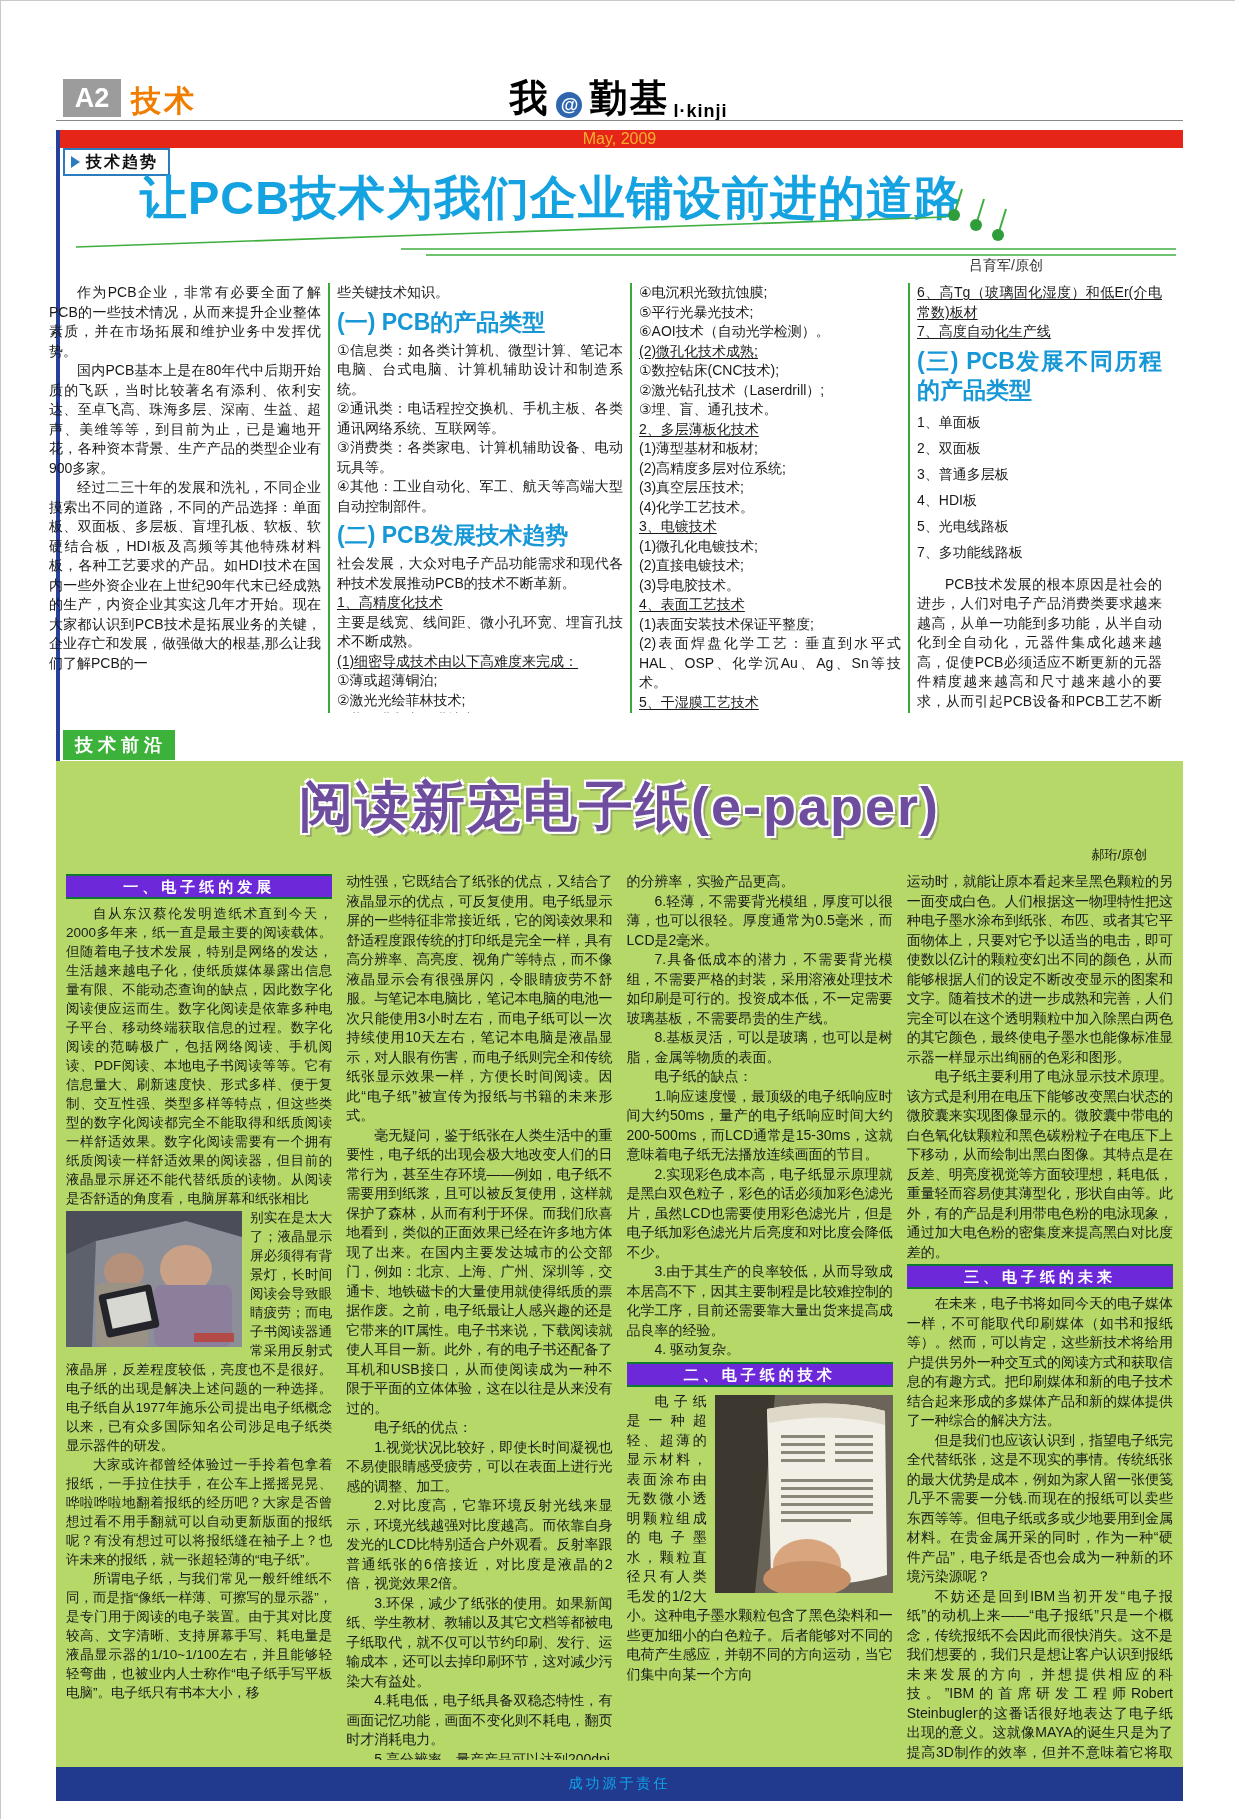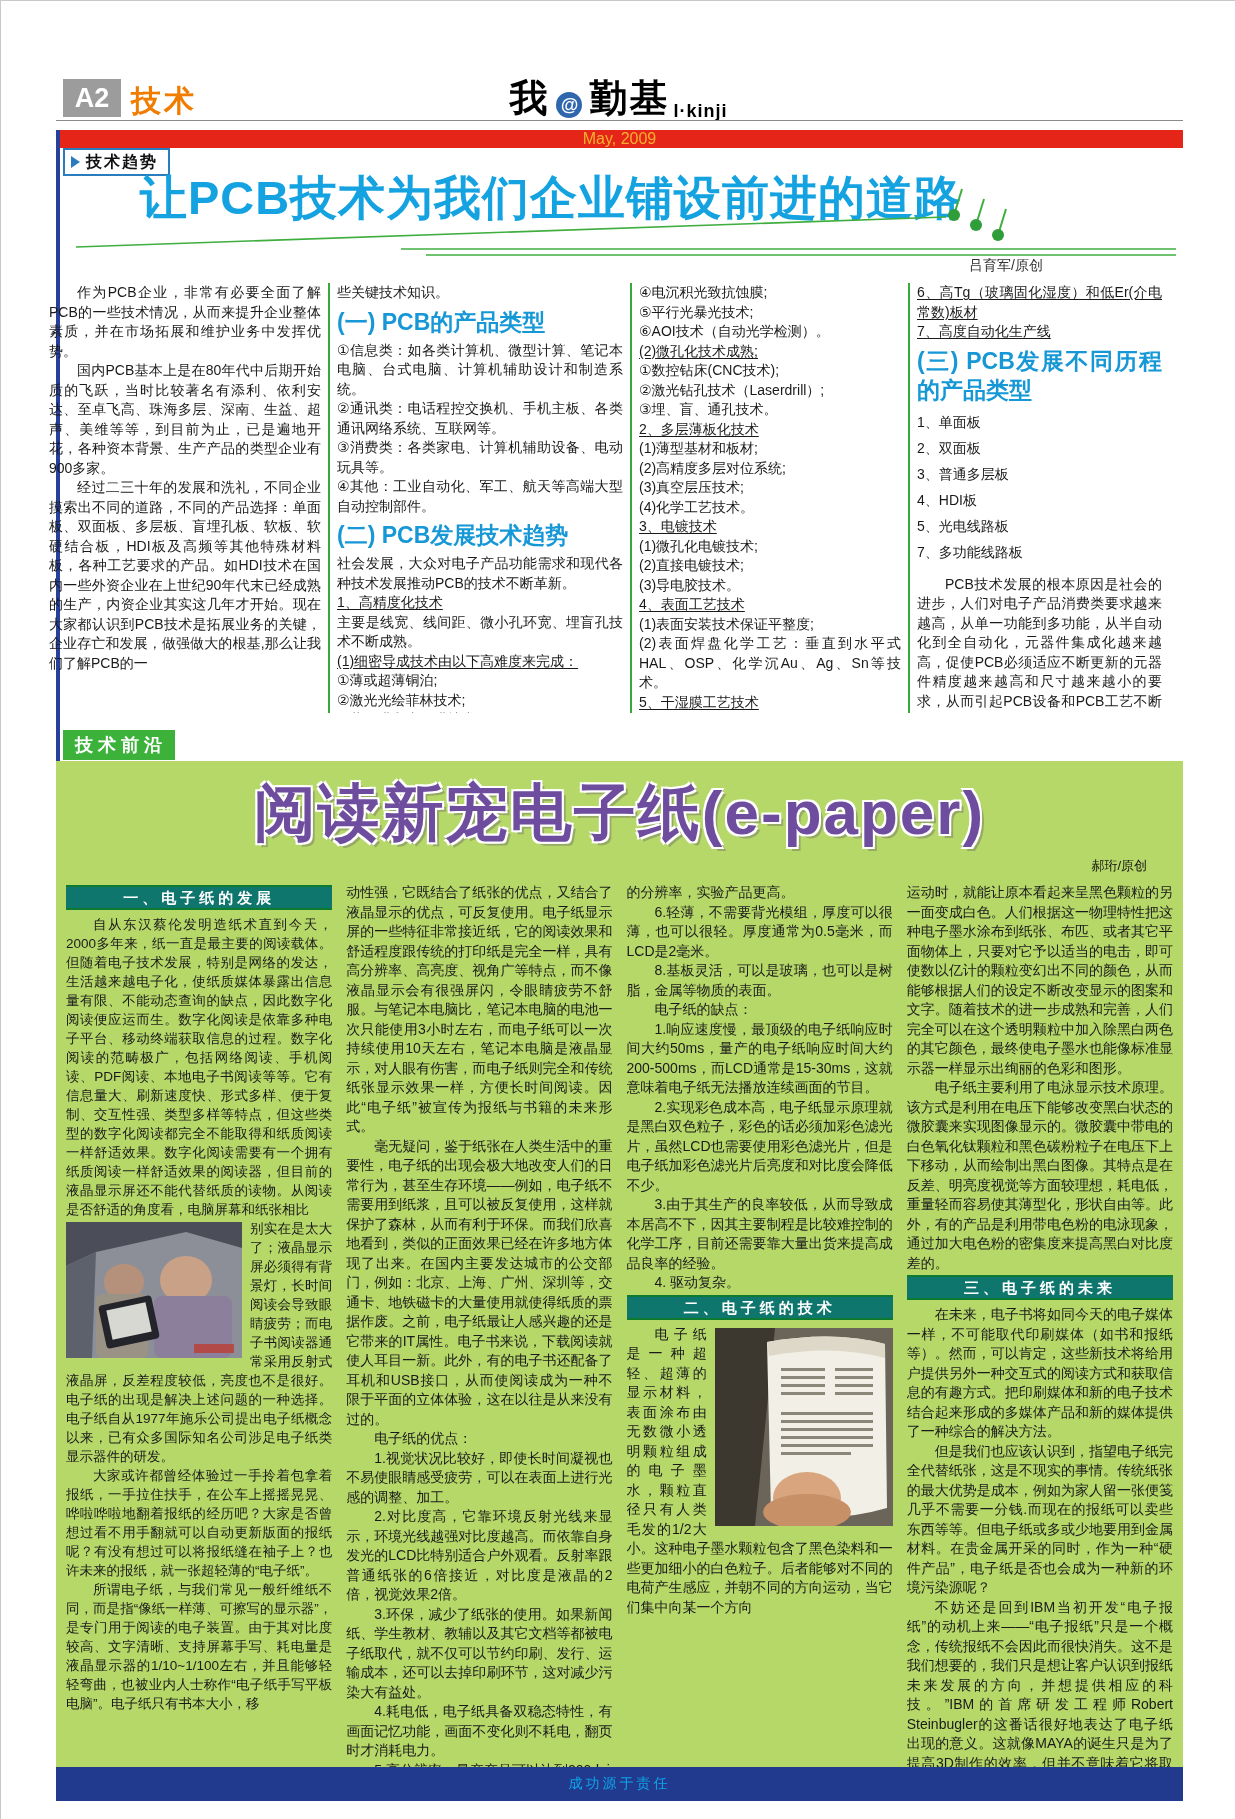--- a/index.html
+++ b/index.html
@@ -38,27 +38,27 @@
   .bt p{margin:0;}
   .ind{text-indent:2em;}
   .u{text-decoration:underline;text-underline-offset:2px;}
   .blue-h{color:#1697d6;font-weight:bold;font-size:23px;line-height:29px;margin:5px 0 4px 0;}
   .pline{font-size:14px;line-height:19.5px;}
   .plist{font-size:14px;line-height:26px;}
   
   .frontier-tag{position:absolute;left:62px;top:729px;background:#3db23a;color:#fff;font-weight:bold;
                 font-size:18px;letter-spacing:5px;padding:3px 8px 3px 12px;}
   .epaper{position:absolute;left:55px;top:760px;width:1127px;height:1006px;background:#b6d869;overflow:hidden;}
-  .ep-title{margin-top:10px;text-align:center;font-size:62px;font-weight:bold;color:#6f4d9e;letter-spacing:2px;
+  .ep-title{margin-top:10px;text-align:center;font-size:54px;font-weight:bold;color:#6f4d9e;letter-spacing:2px;
             text-shadow:-2px -2px 0 #fff,2px -2px 0 #fff,-2px 2px 0 #fff,2px 2px 0 #fff,4px 4px 0 rgba(60,30,90,.25);}
   .ep-byline{text-align:right;font-size:13px;color:#111;margin:2px 36px 0 0;}
   .ep-cols{display:flex;gap:14px;margin:8px 10px 0 10px;height:888px;overflow:hidden;}
   .ep-col{flex:1 1 0;overflow:hidden;}
   .ep-col .bt{font-size:13.5px;line-height:19px;}
-  .green-bar{background:#0f766e;border-top:2px solid #0e7a30;border-bottom:2px solid #0e7a30;color:#fff;
+  .green-bar{background:#6d28d9;border-top:2px solid #0e7a30;border-bottom:2px solid #0e7a30;color:#fff;
              font-weight:bold;font-size:15px;line-height:21px;text-align:center;letter-spacing:4px;margin:2px 0 5px 0;}
   .photo{display:block;}
   .photo-left{float:left;margin:3px 8px 3px 0;}
   .photo-right{float:right;margin:3px 0 3px 8px;}
   
   .footer{position:absolute;left:55px;top:1766px;width:1127px;height:34px;background:#223a8e;
           display:flex;align-items:center;justify-content:center;}
   .footer span{color:#0ea5e9;font-size:14px;letter-spacing:3px;}
 </style>
 </head>
@@ -211,20 +211,21 @@
         <p class="ind">1.视觉状况比较好，即使长时间凝视也不易使眼睛感受疲劳，可以在表面上进行光感的调整、加工。</p>
         <p class="ind">2.对比度高，它靠环境反射光线来显示，环境光线越强对比度越高。而依靠自身发光的LCD比特别适合户外观看。反射率跟普通纸张的6倍接近，对比度是液晶的2倍，视觉效果2倍。</p>
         <p class="ind">3.环保，减少了纸张的使用。如果新闻纸、学生教材、教辅以及其它文档等都被电子纸取代，就不仅可以节约印刷、发行、运输成本，还可以去掉印刷环节，这对减少污染大有益处。</p>
         <p class="ind">4.耗电低，电子纸具备双稳态特性，有画面记忆功能，画面不变化则不耗电，翻页时才消耗电力。</p>
         <p class="ind">5.高分辨率，量产产品可以达到200dpi</p>
       </div>
 
       <div class="ep-col bt">
         <p>的分辨率，实验产品更高。</p>
         <p class="ind">6.轻薄，不需要背光模组，厚度可以很薄，也可以很轻。厚度通常为0.5毫米，而LCD是2毫米。</p>
+        <p class="ind">7.具备低成本的潜力，不需要背光模组，不需要严格的封装，采用溶液处理技术如印刷是可行的。投资成本低，不一定需要玻璃基板，不需要昂贵的生产线。</p>
         <p class="ind">8.基板灵活，可以是玻璃，也可以是树脂，金属等物质的表面。</p>
         <p class="ind">电子纸的缺点：</p>
         <p class="ind">1.响应速度慢，最顶级的电子纸响应时间大约50ms，量产的电子纸响应时间大约200-500ms，而LCD通常是15-30ms，这就意味着电子纸无法播放连续画面的节目。</p>
         <p class="ind">2.实现彩色成本高，电子纸显示原理就是黑白双色粒子，彩色的话必须加彩色滤光片，虽然LCD也需要使用彩色滤光片，但是电子纸加彩色滤光片后亮度和对比度会降低不少。</p>
         <p class="ind">3.由于其生产的良率较低，从而导致成本居高不下，因其主要制程是比较难控制的化学工序，目前还需要靠大量出货来提高成品良率的经验。</p>
         <p class="ind">4. 驱动复杂。</p>
         <div class="green-bar">二、电子纸的技术</div>
         <div>
           <svg class="photo photo-right" width="178" height="198" viewBox="0 0 178 198">
             <rect width="178" height="198" fill="#6b6458"></rect>

